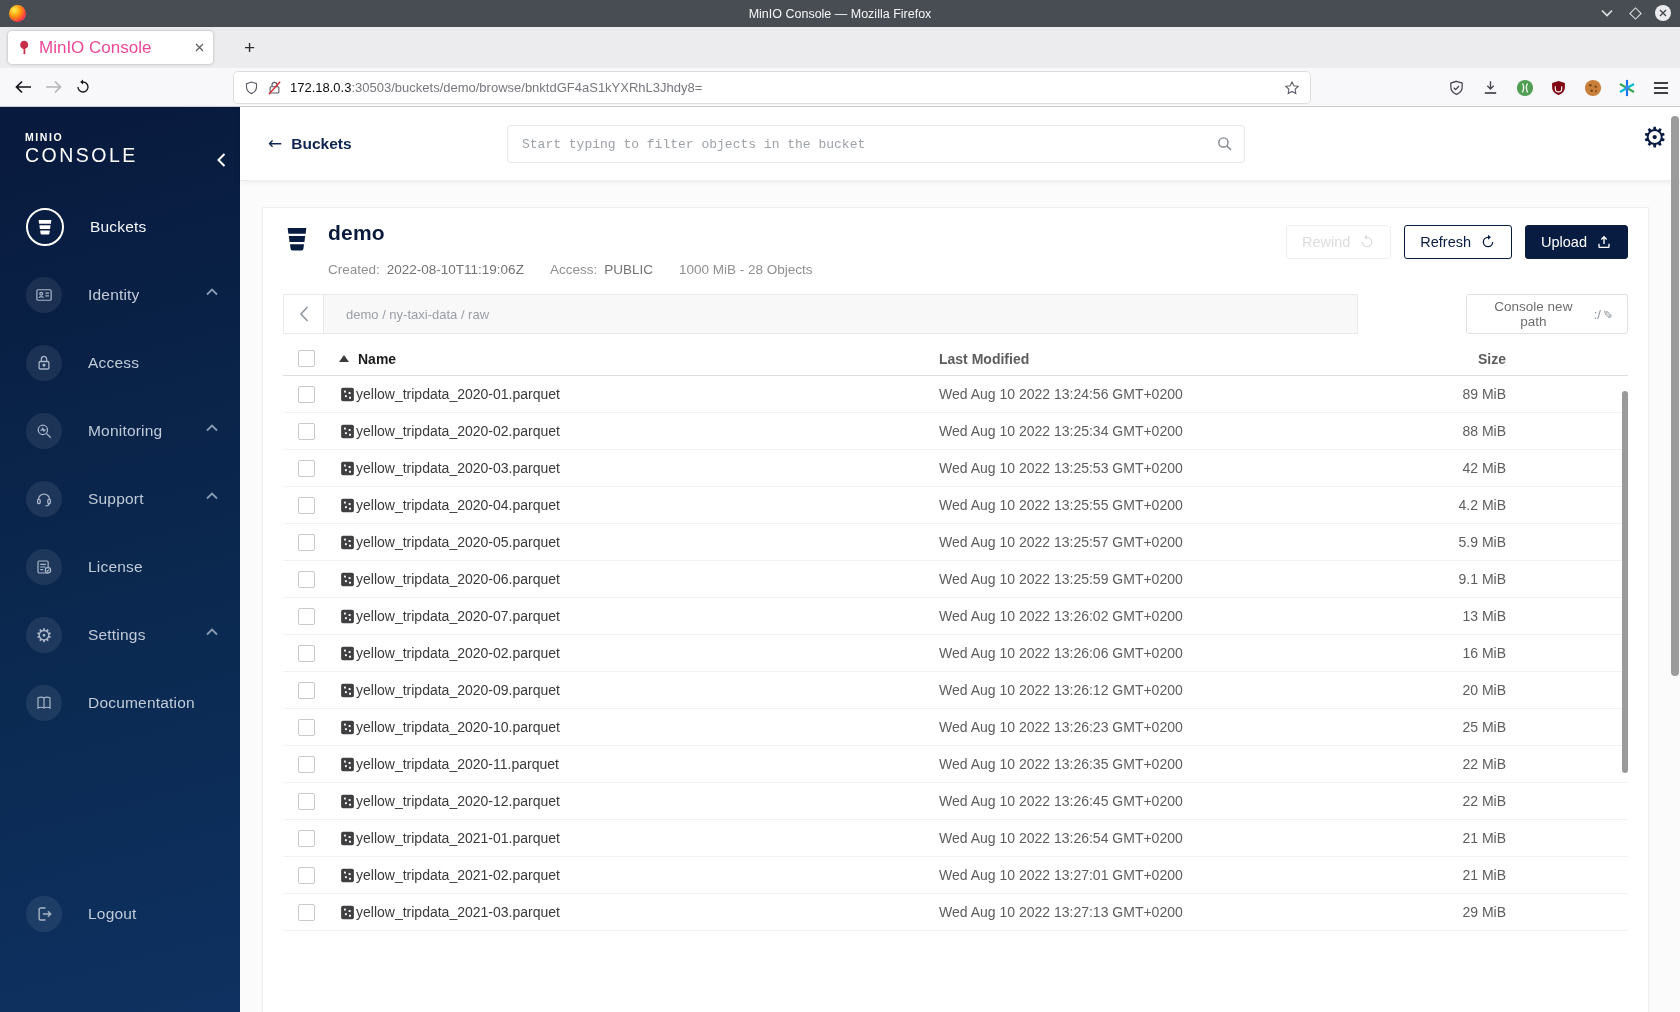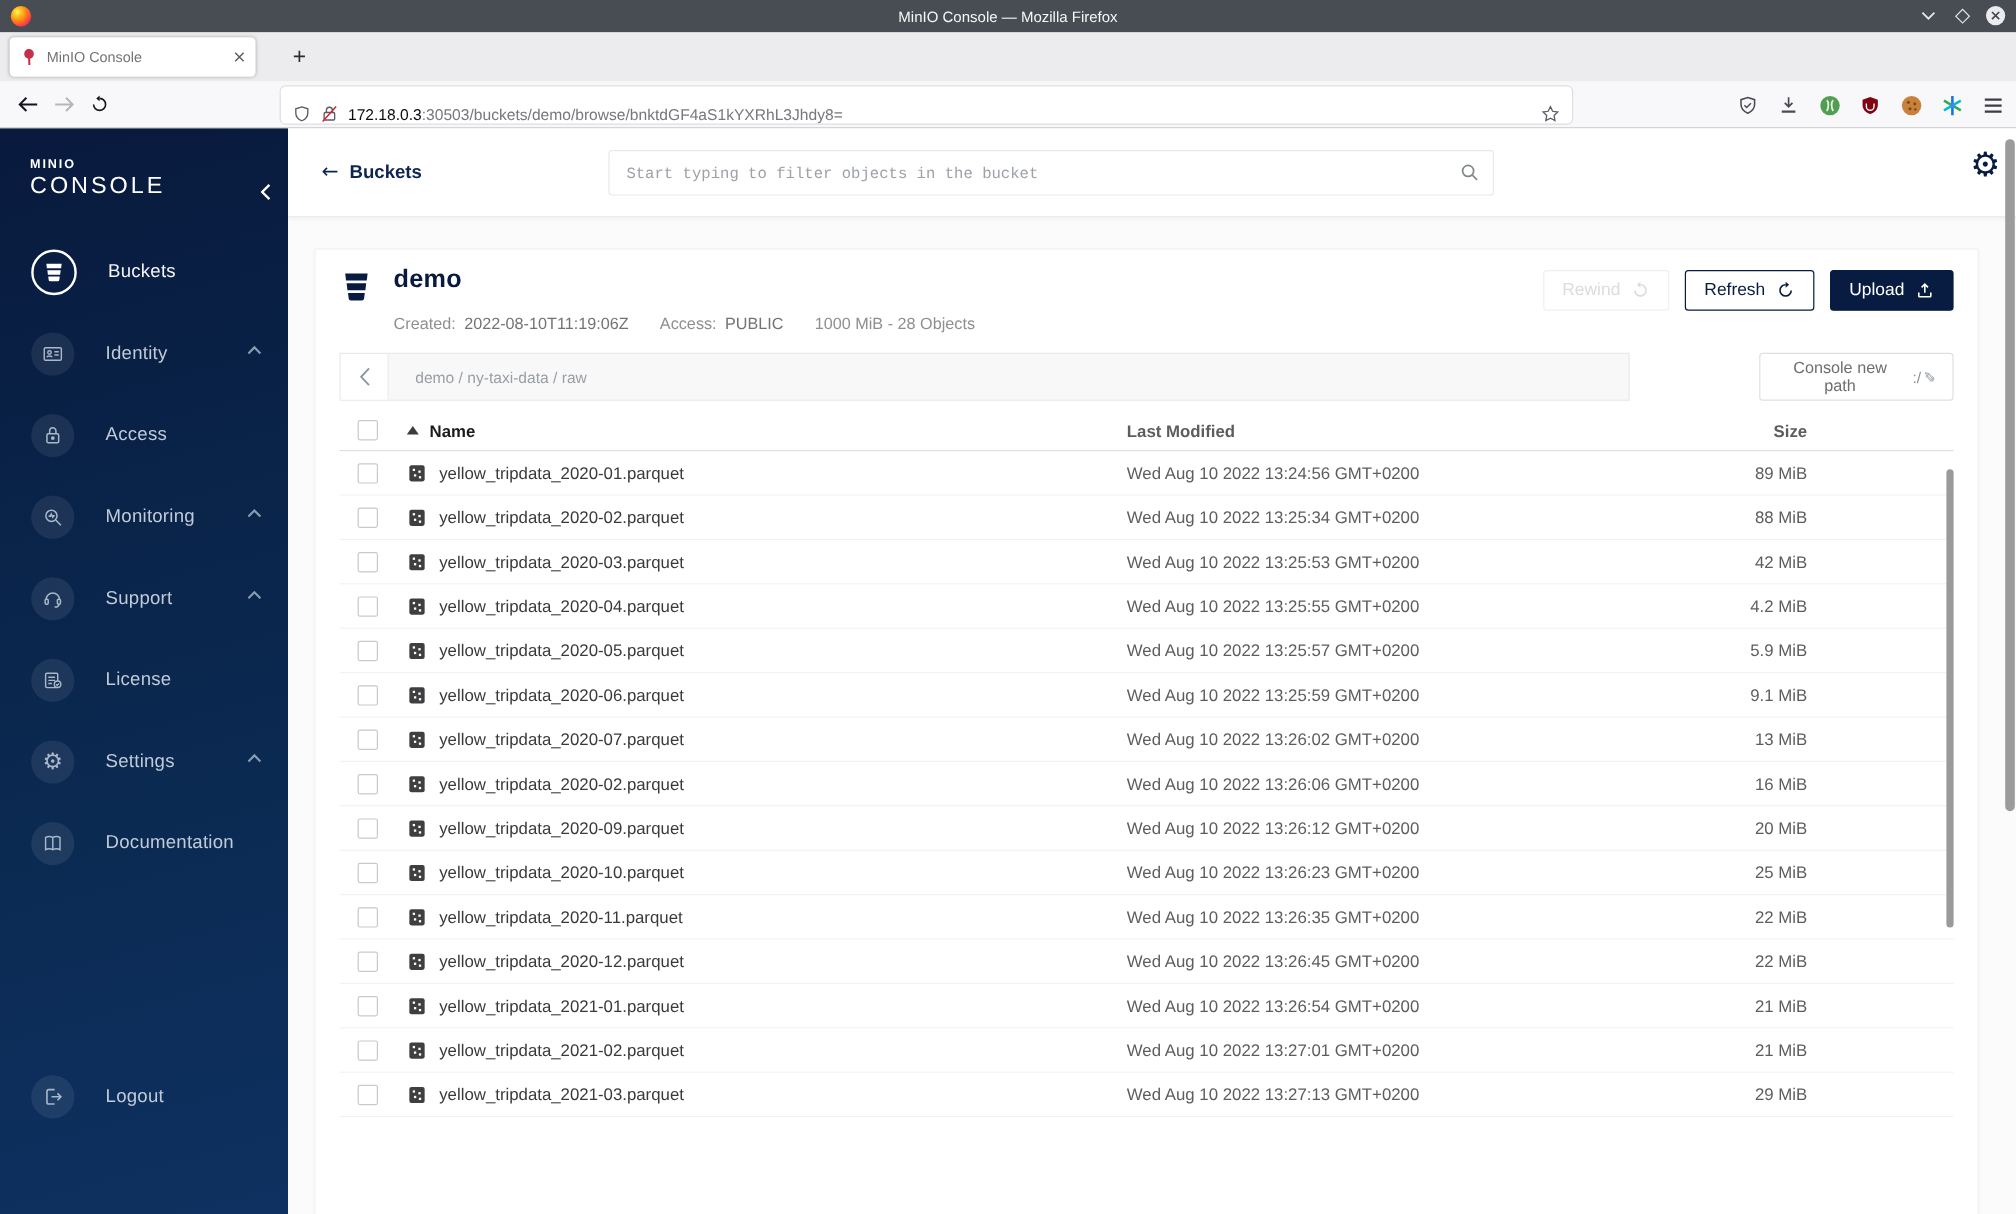--- a/index.html
+++ b/index.html
@@ -12,30 +12,30 @@
     background:radial-gradient(circle at 32% 30%,#fff44f 0%,#ff980e 38%,#ff3647 72%,#9059ff 100%)}
   .win-title{width:100%;text-align:center;font-size:12.5px;color:#f6f6f7}
   .winctrls{position:absolute;right:6px;top:2px;display:flex;gap:6px}
   .wc{width:22px;height:22px;display:flex;align-items:center;justify-content:center;cursor:default}
   .diamond{width:9px;height:9px;border:1.5px solid #e3e4e6;transform:rotate(45deg)}
   .close-circ{width:16px;height:16px;border-radius:50%;background:#ececf0;display:flex;align-items:center;justify-content:center}
 
   .tabbar{height:41px;background:#ececef;position:relative}
   .tab{position:absolute;left:8px;top:4px;width:205px;height:33px;background:#fff;border-radius:4px;
     box-shadow:0 0 3px rgba(0,0,0,.28);display:flex;align-items:center;padding:0 9px;gap:8px}
-  .tab-title{flex:1;font-size:12px;color:#737373;white-space:nowrap;overflow:hidden}
+  .tab-title{flex:1;font-size:17px;color:#ec4899;white-space:nowrap;overflow:hidden}
   .tab-close{color:#5b5b66;display:flex}
   .newtab{position:absolute;left:236px;top:7px;width:27px;height:27px;border-radius:4px;display:flex;
     align-items:center;justify-content:center;font-size:19px;color:#2b2b30}
 
   .navbar{height:39px;background:#f8f8fa;border-bottom:1px solid #ccccd0;position:relative;display:flex;align-items:center}
   .navbtn{width:30px;height:30px;display:flex;align-items:center;justify-content:center}
   .navbtn.b1{margin-left:8px}
   .urlbar{position:absolute;left:234px;top:4px;width:1076px;height:31px;background:#fff;border-radius:4px;
-    box-shadow:0 0 0 1px rgba(0,0,0,.1);display:flex;align-items:flex-end;padding:0 10px;gap:8px}
+    box-shadow:0 0 0 1px rgba(0,0,0,.1);display:flex;align-items:center;padding:0 10px;gap:8px}
   .url-text{flex:1;font-size:13px;white-space:nowrap;overflow:hidden}
   .url-host{color:#0c0c0d}
   .url-rest{color:#77777e}
   .toolbar-icons{position:absolute;right:10px;top:4px;height:31px;display:flex;align-items:center;gap:15px}
   .tbi{width:19px;height:19px;display:flex;align-items:center;justify-content:center}
 
   
   .app{display:flex;height:905px}
 
   
@@ -99,21 +99,21 @@
     justify-content:center;gap:9px;border-radius:3px}
   .cp-icon{color:#8a9199;font-size:13px;display:flex;align-items:center;gap:1px}
   .pencil{font-family:"DejaVu Sans",sans-serif;font-size:12px;transform:rotate(90deg) scaleX(-1)}
 
   .table{position:relative;margin-top:8px}
   .thead,.trow{display:grid;grid-template-columns:56px 600px 430px 1fr;align-items:center}
   .thead{height:34px;border-bottom:1px solid #dedede;font-weight:700;font-size:14px;color:#1b1b1b}
   .trow{height:37px;border-bottom:1px solid #f2f2f2;font-size:14px;cursor:pointer}
   .c-check{padding-left:15px;display:flex;align-items:center}
   .cbx{appearance:none;-webkit-appearance:none;width:17px;height:17px;border:1px solid #c9c9c9;border-radius:2px;background:#fff;cursor:pointer}
-  .c-name{display:flex;align-items:center;gap:10px;color:#3a3a3a;white-space:nowrap;overflow:hidden}
+  .c-name{display:flex;align-items:center;gap:0;color:#3a3a3a;white-space:nowrap;overflow:hidden}
   .thead .c-name{gap:9px;color:#1b1b1b}
   .sort-tri{width:0;height:0;border-left:5px solid transparent;border-right:5px solid transparent;border-bottom:7px solid #3c3c3c}
   .ficon{display:flex}
   .c-mod{color:#5d5d5d}
   .c-size{text-align:right;padding-right:122px;color:#5d5d5d}
   .inner-scrollbar{position:absolute;right:0;top:49px;width:6px;height:382px;background:#9a9a9a;border-radius:3px}
   .outer-scrollbar{position:absolute;right:1px;top:116px;width:8px;height:560px;background:#9b9b9b;border-radius:4px;z-index:9}
 
   svg{display:block}
 </style>

